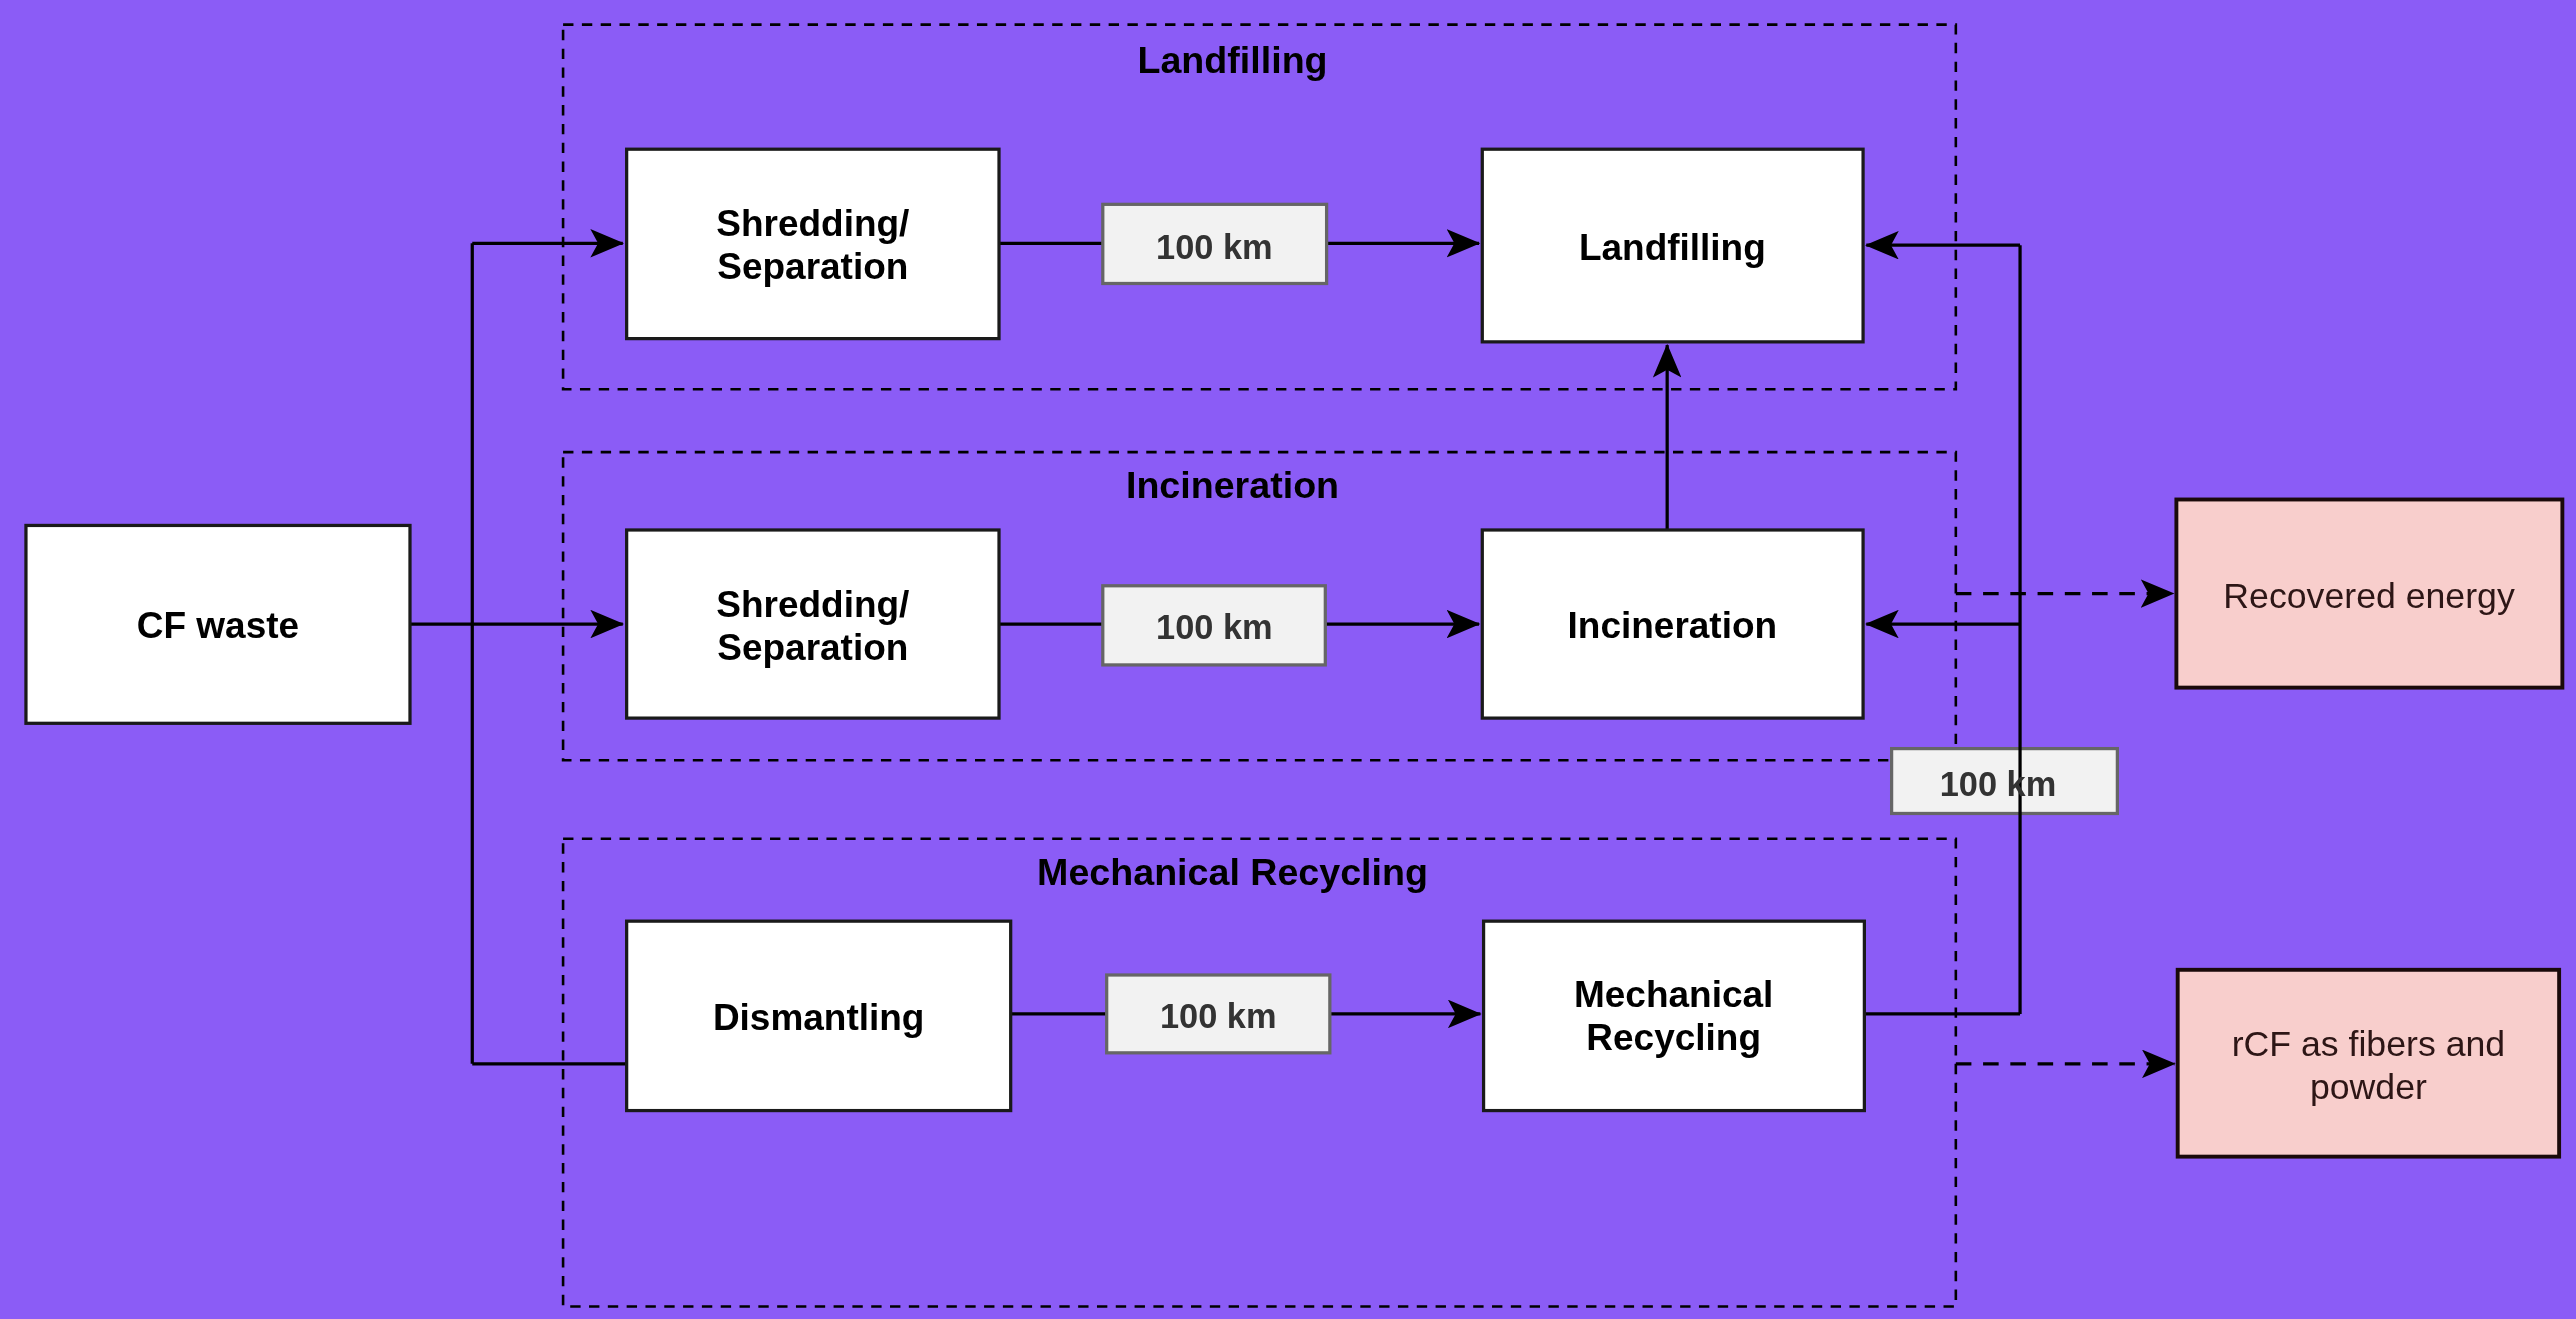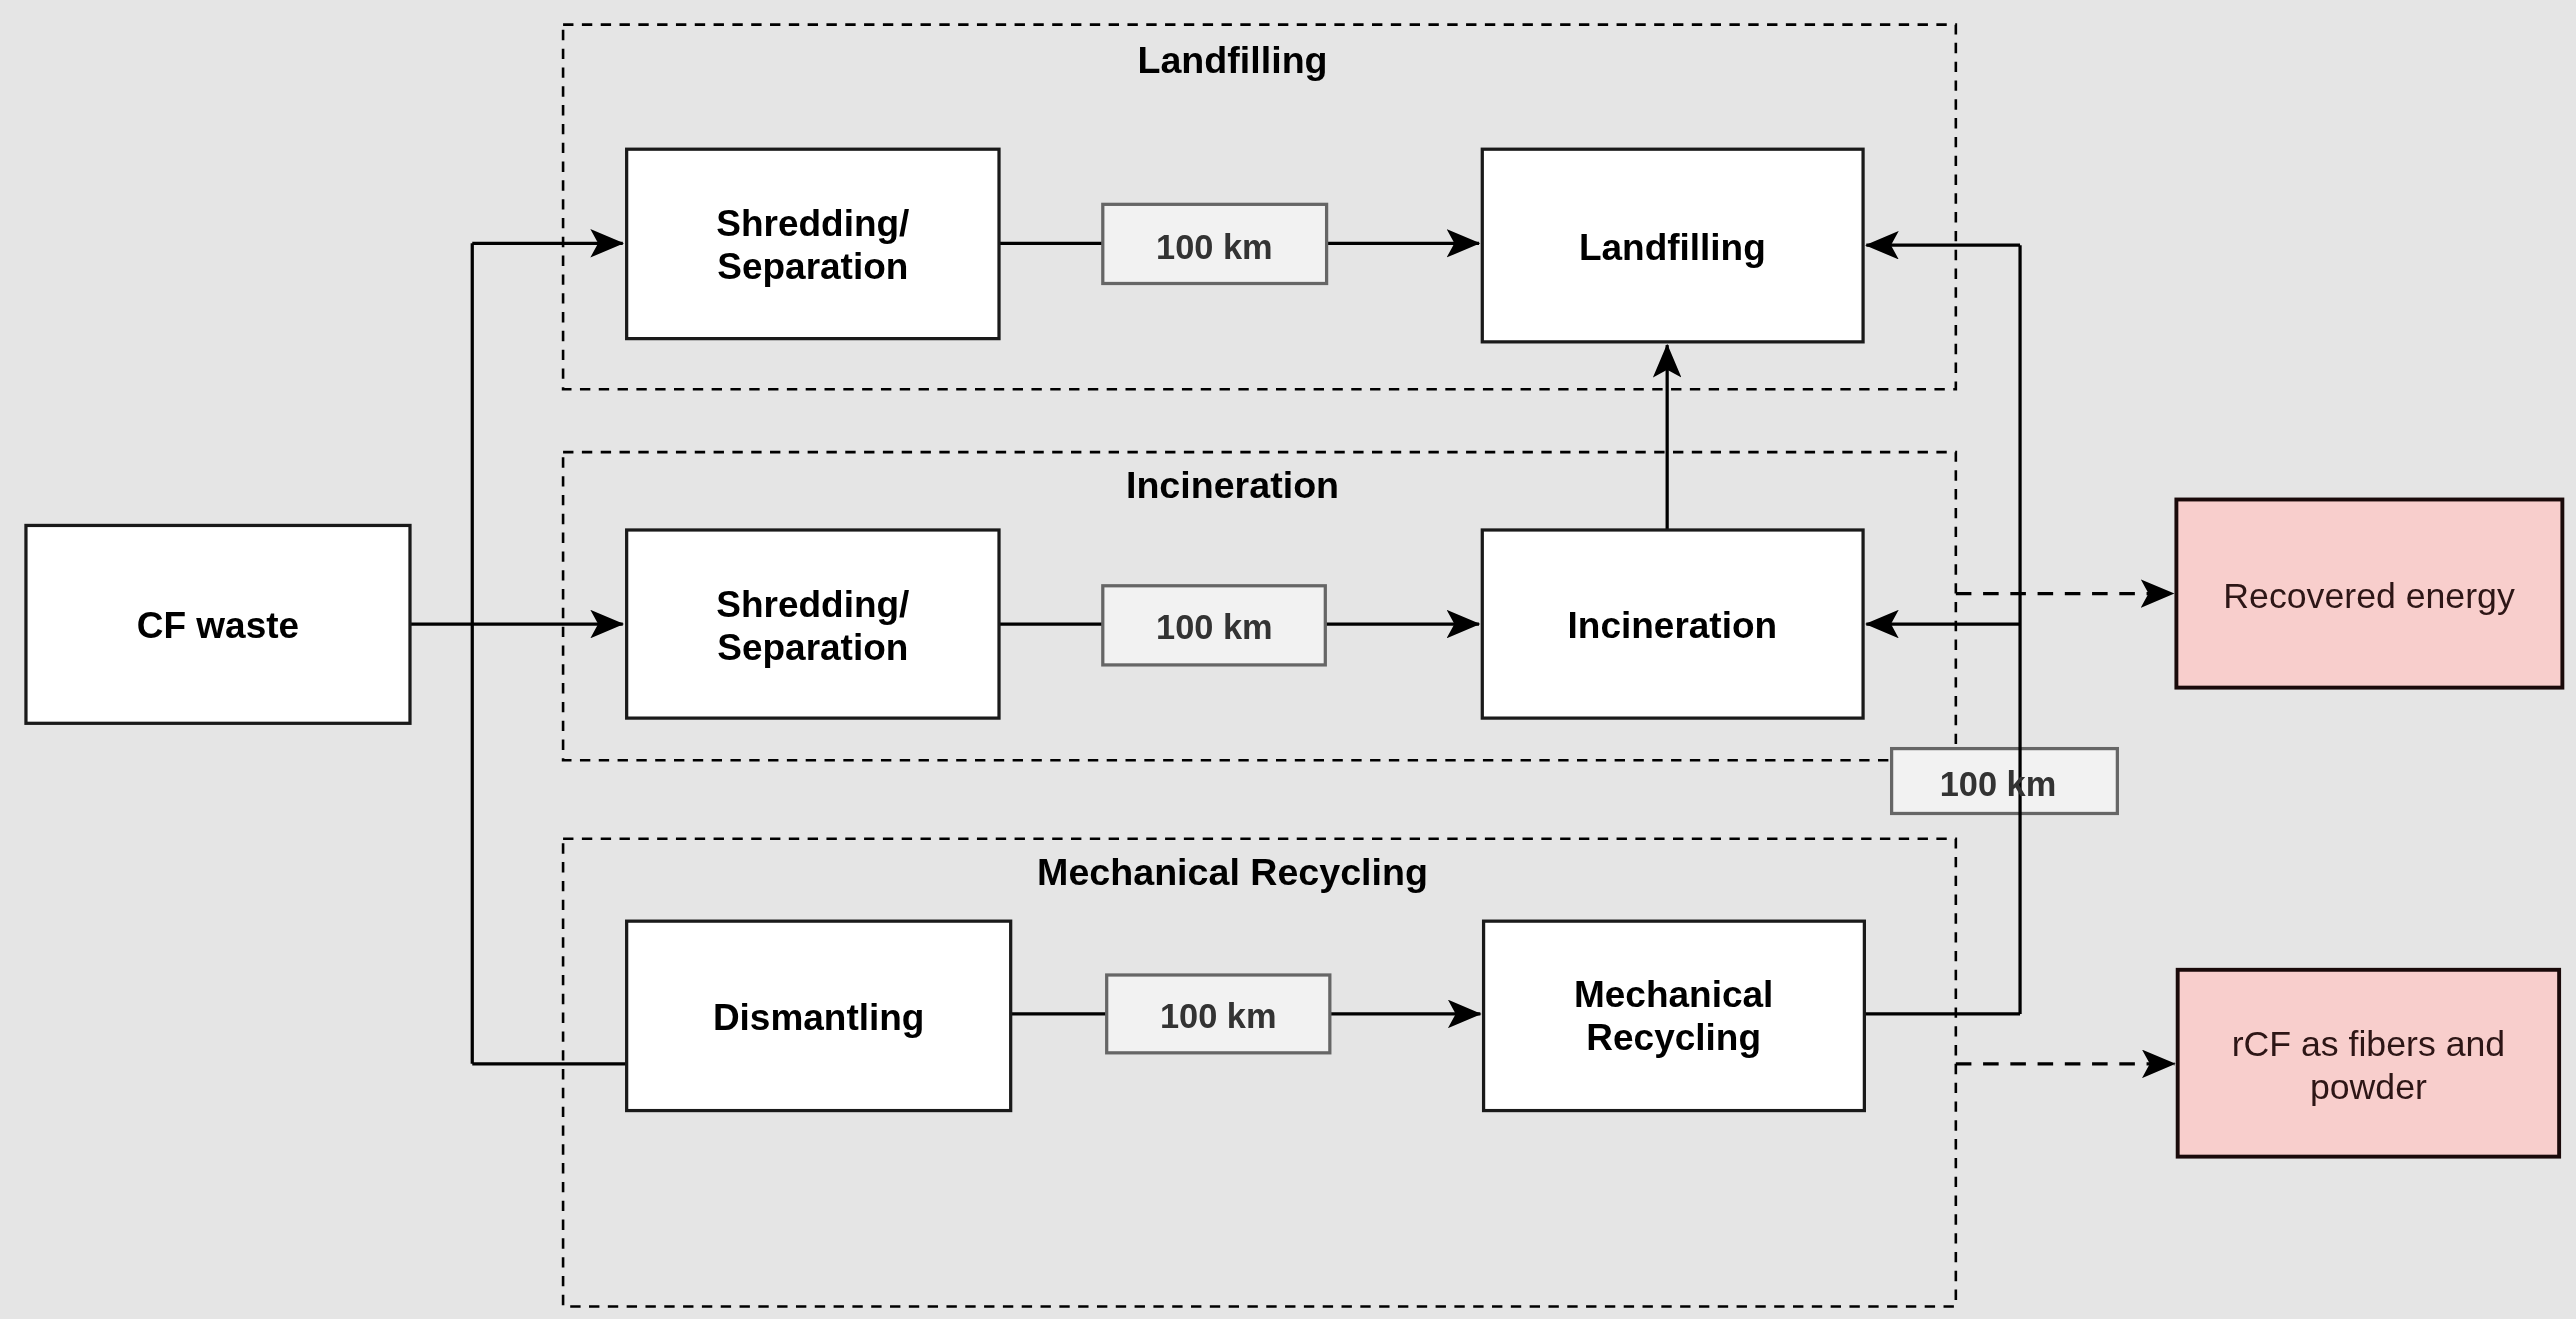--- a/index.html
+++ b/index.html
@@ -5,21 +5,21 @@
   html, body {
     margin: 0;
     padding: 0;
     background: #ffffff;
     font-family: "Liberation Sans", sans-serif;
   }
   .stage {
     width: 100%;
     max-width: 2576px;
     margin: 0 auto;
-    background: #e5e5e5;
+    background: #8b5cf6;
   }
   svg { display: block; width: 100%; height: auto; }
 
   
   .container-box {
     fill: none;
     stroke: #000000;
     stroke-width: 4;
     stroke-dasharray: 16 13;
   }

